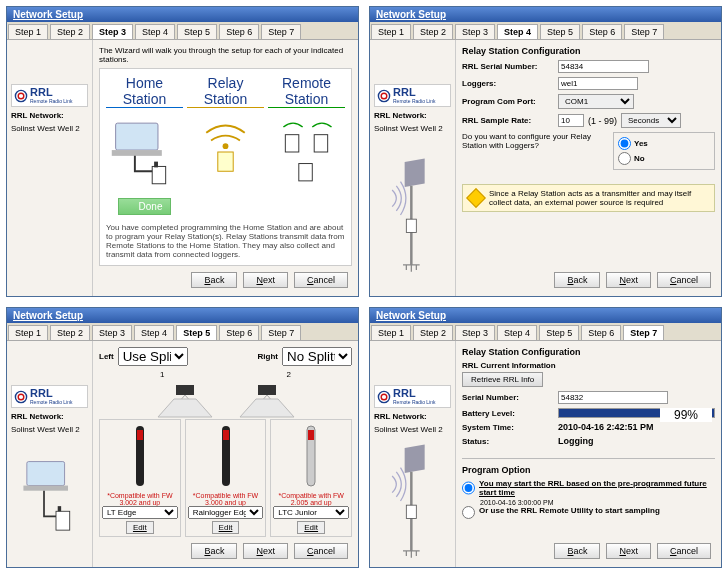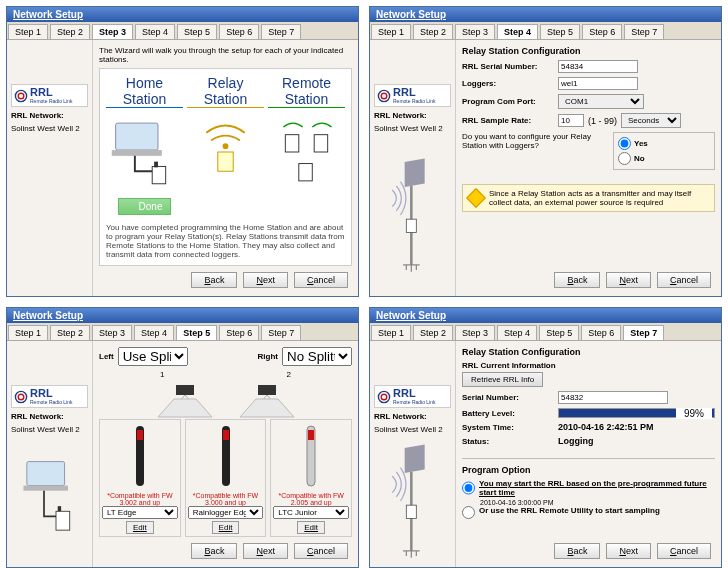--- a/index.html
+++ b/index.html
@@ -43,21 +43,21 @@
   .splitrow { display:flex; justify-content:space-between; font-size:8px; font-weight:bold; margin-bottom:4px; }
   .splitsel { display:flex; gap:4px; align-items:center; }
   .loggerrow { flex:1; display:flex; gap:4px; justify-content:space-around; }
   .loggercol { flex:1; border:1px solid #ccc; display:flex; flex-direction:column; align-items:center; padding:2px; }
   .logimg { flex:1; display:flex; align-items:center; justify-content:center; }
   .compat { color:#c11; font-size:7px; text-align:center; }
   .logsel { width:100%; font-size:8px; }
   .editbtn { font-size:8px; border:1px solid #999; background:#eee; padding:1px 6px; margin-top:2px; text-decoration:underline; cursor:pointer; }
   .retbtn { border:1px solid #999; background:linear-gradient(#f4f4f4,#ddd); padding:2px 8px; font-size:8px; cursor:pointer; margin-bottom:4px; width:fit-content; }
   .bar { height:10px; background:#1a3d8a; position:relative; flex:1; border:1px solid #999; }
-  .barlabel { position:absolute; right:2px; top:-1px; font-size:10px; color:#000; background:#fff; padding:0 8px; }
+  .barlabel { position:absolute; right:2px; top:-1px; font-size:12px; color:#000; background:#fff; padding:0 14px; }
   .step-illus svg { width:100%; height:100%; }
   .splitter-illus { height:36px; display:flex; justify-content:center; }
   .progopt { border-top:1px solid #bbb; margin-top:8px; padding-top:6px; }
   .progopt label { display:flex; gap:4px; font-size:8px; margin-bottom:2px; }
   .progopt .sub { font-size:7px; margin-left:18px; }
   .bold { font-weight:bold; }
 </style>
 </head>
 <body>
 
@@ -171,29 +171,29 @@
             <path d="M5 60 Q15 50 5 40 M10 65 Q22 50 10 35 M15 70 Q28 50 15 30" fill="none" stroke="#aac" stroke-width="1.5"></path>
             <rect x="22" y="75" width="12" height="16" fill="#fff" stroke="#555"></rect>
             <path d="M18 130 L38 130 M22 130 L22 136 M28 130 L28 138 M34 130 L34 136" stroke="#888" stroke-width="1.5"></path>
           </svg>
       </div>
     </div>
     <div class="main">
       <div class="groupt">Relay Station Configuration</div>
       <div class="formrow">
         <label>RRL Serial Number:</label>
-        <input style="width: 80px;" value="54834">
+        <input style="width: 91px;" value="54834">
       </div>
       <div class="formrow">
         <label>Loggers:</label>
         <input style="width: 80px;" value="wel1">
       </div>
       <div class="formrow">
         <label>Program Com Port:</label>
-        <select style="width:86px"><option>COM1</option></select>
+        <select style="width:76px"><option>COM1</option></select>
       </div>
       <div class="formrow">
         <label>RRL Sample Rate:</label>
         <input style="width: 26px;" value="10">
         <span>(1 - 99)</span>
         <select style="width:60px"><option>Seconds</option></select>
       </div>
       <div class="formrow" style="align-items:flex-start">
         <span style="flex:1;font-size:8px">Do you want to configure your Relay Station with Loggers?</span>
         <div class="radiogrp">

